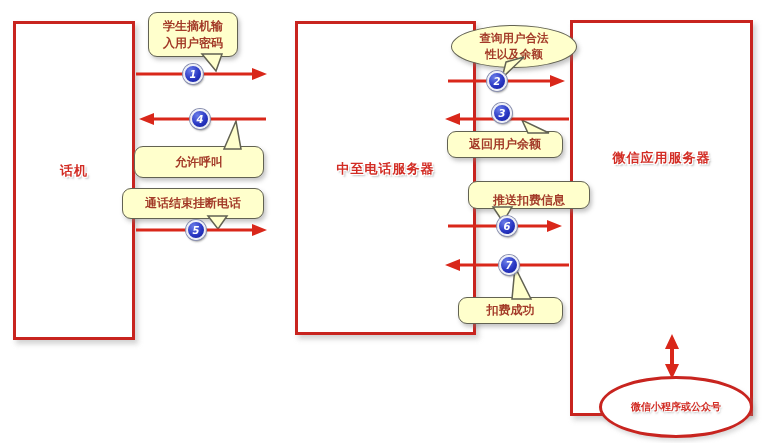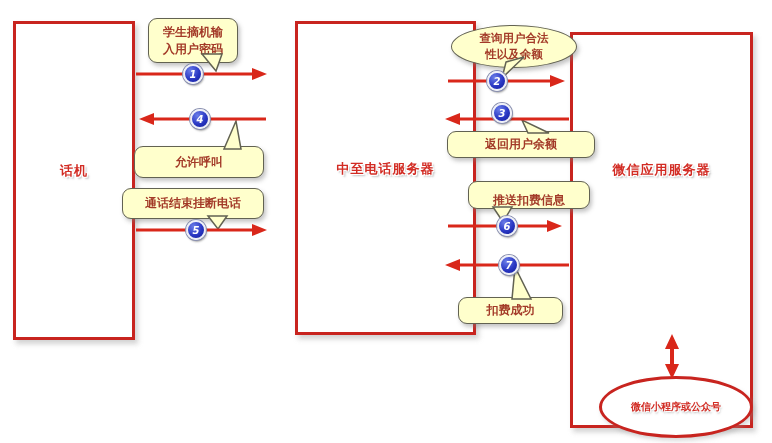--- a/index.html
+++ b/index.html
@@ -52,31 +52,31 @@
 <body>
 
 <div id="stage">
 
   <div class="actor-box" style="left:13px;top:21px;width:122px;height:319px;">
     <div class="actor-label" style="top:138px;">话机</div>
   </div>
   <div class="actor-box" style="left:267px;top:21px;width:181px;height:314px;margin-left:28px;">
     <div class="actor-label" style="top:136px;">中至电话服务器</div>
   </div>
-  <div class="actor-box" style="left:570px;top:32px;width:183px;height:396px;">
+  <div class="actor-box" style="left:570px;top:20px;width:183px;height:396px;">
     <div class="actor-label" style="top:126px;">微信应用服务器</div>
   </div>
 
-  <div class="callout" style="left:148px;top:18px;width:90px;height:45px;padding:2px 12px;">
+  <div class="callout" style="left:148px;top:12px;width:90px;height:45px;padding:2px 12px;">
     <span>学生摘机输入用户密码</span>
   </div>
   <div class="callout ellipse" style="left:451px;top:25px;width:126px;height:43px;padding:2px 22px;">
     <span>查询用户合法性以及余额</span>
   </div>
-  <div class="callout" style="left:447px;top:131px;width:148px;height:27px;">
+  <div class="callout" style="left:447px;top:131px;width:116px;height:27px;">
     <span>返回用户余额</span>
   </div>
   <div class="callout" style="left:134px;top:146px;width:130px;height:32px;">
     <span>允许呼叫</span>
   </div>
   <div class="callout" style="left:122px;top:188px;width:142px;height:31px;text-align:right;">
     <span>通话结束挂断电话</span>
   </div>
   <div class="callout" style="left:468px;top:181px;width:122px;height:28px;align-items:flex-end;">
     <span>推送扣费信息</span>

